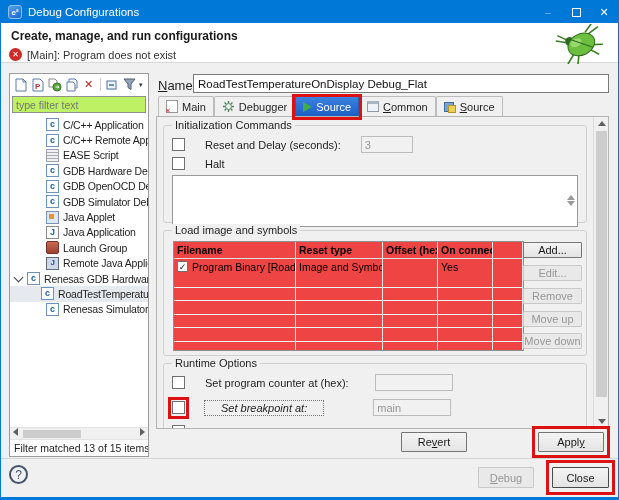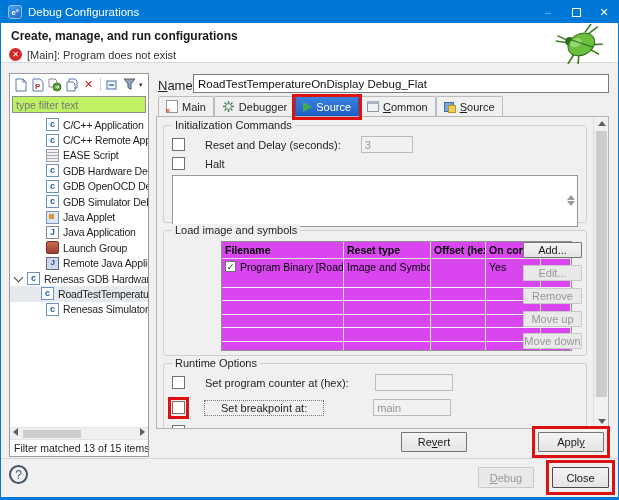--- a/index.html
+++ b/index.html
@@ -79,33 +79,33 @@
   .v-thumb{position:absolute;left:2px;width:11px;background:#cdcdcd;}
 
   .group{position:absolute;left:6px;width:424px;border:1px solid #d0d0d0;border-radius:3px;}
   .group-title{position:absolute;left:8px;top:-7px;background:#f0f0f0;padding:0 3px;font-size:11px;color:#1e1e1e;white-space:nowrap;}
   .cb-row{display:flex;align-items:center;font-size:11px;color:#1e1e1e;gap:20px;}
   .checkbox{width:13px;height:13px;background:#fff;border:1px solid #707070;flex:none;display:flex;align-items:center;justify-content:center;font-size:10px;color:#222;}
   .dis-input{height:17px;border:1px solid #bcbcbc;background:#f1f1f1;color:#969696;font-size:11px;padding:0 3px;font-family:inherit;}
   .big-textarea{position:relative;background:#fff;border:1px solid #999;}
   .ta-arrow{position:absolute;right:2px;}
 
-  .imgtable{position:absolute;background:#d946ef;border:1px solid #8f8f8f;font-size:10.5px;overflow:hidden;margin-left:48px;}
+  .imgtable{position:absolute;background:#ef4444;border:1px solid #8f8f8f;font-size:10.5px;overflow:hidden;}
   .trow{display:grid;grid-template-columns:122px 87px 55px 55px 1fr;}
   .trow>div{padding:1px 3px;white-space:nowrap;overflow:hidden;border-right:1px solid #e9e9e9;display:flex;align-items:center;}
   .thead>div{font-weight:bold;border-bottom:1px solid #e0e0e0;height:17px;}
   .tdata>div{height:15px;}
   .tempty>div{height:13.5px;border-bottom:1px solid #f1f1f1;}
   .cb-small{width:11px;height:11px;border:1px solid #707070;background:#fff;margin-right:4px;flex:none;display:flex;align-items:center;justify-content:center;font-size:9px;color:#111;}
 
   .btn{display:flex;align-items:center;justify-content:center;font-size:11px;color:#1a1a1a;background:linear-gradient(#f4f4f4,#e4e4e4);border:1px solid #757575;border-radius:1px;}
   .btn.disabled{background:#e9e9e9;border-color:#c9c9c9;color:#979797;}
   .side-btn{position:absolute;left:359px;width:59px;height:16px;}
 
-  .focus-dotted{outline:1px dotted #777;padding:1px 16px;}
+  .focus-dotted{outline:1px dotted #777;padding:1px 16px;font-style:italic;}
 
   .annot{position:absolute;border:3px solid #dd1111;pointer-events:none;z-index:50;}
 
   .sep-line{position:absolute;left:0;top:457px;width:100%;height:1px;background:#d4d4d4;}
   .help-ico{position:absolute;left:8px;top:464px;width:19px;height:19px;border-radius:50%;border:2px solid #44546a;color:#44546a;font-size:12px;display:flex;align-items:center;justify-content:center;}
   .bot-btn{position:absolute;height:21px;}
 </style>
 </head>
 <body>
 

